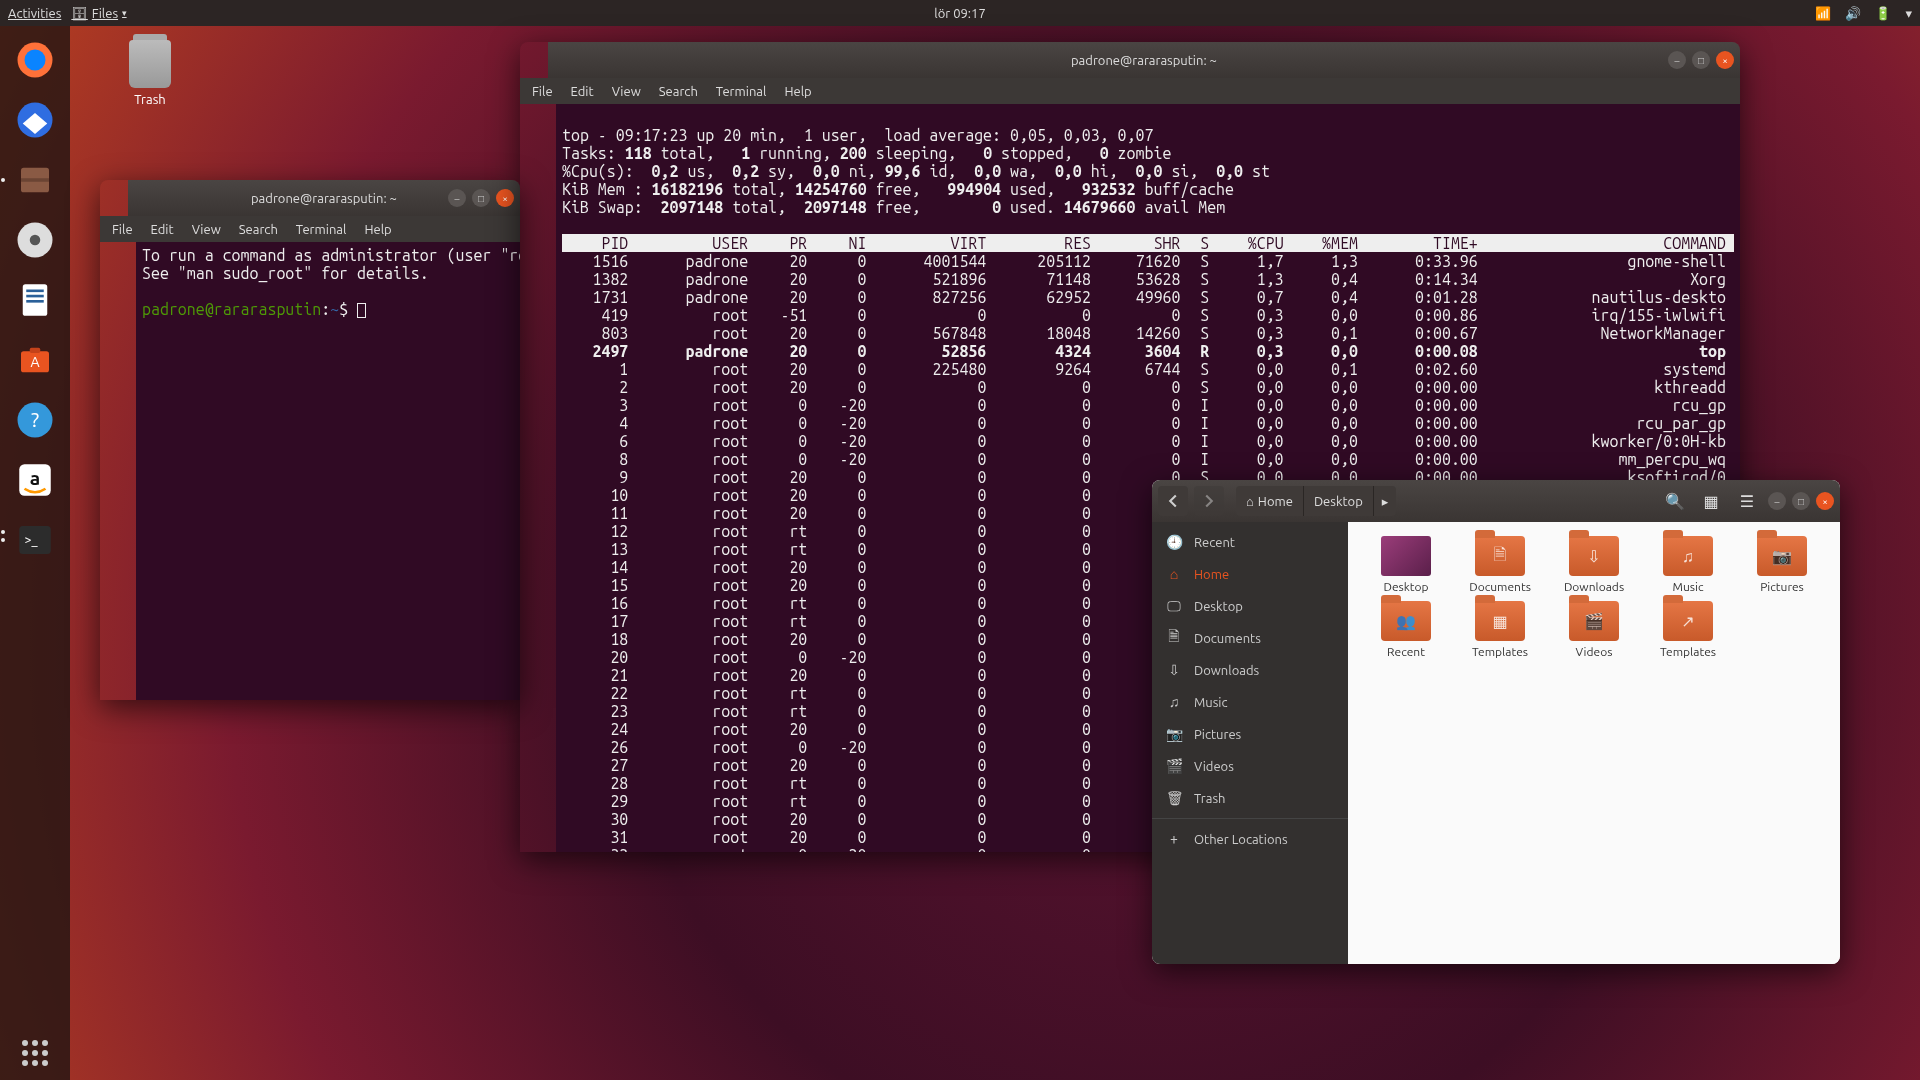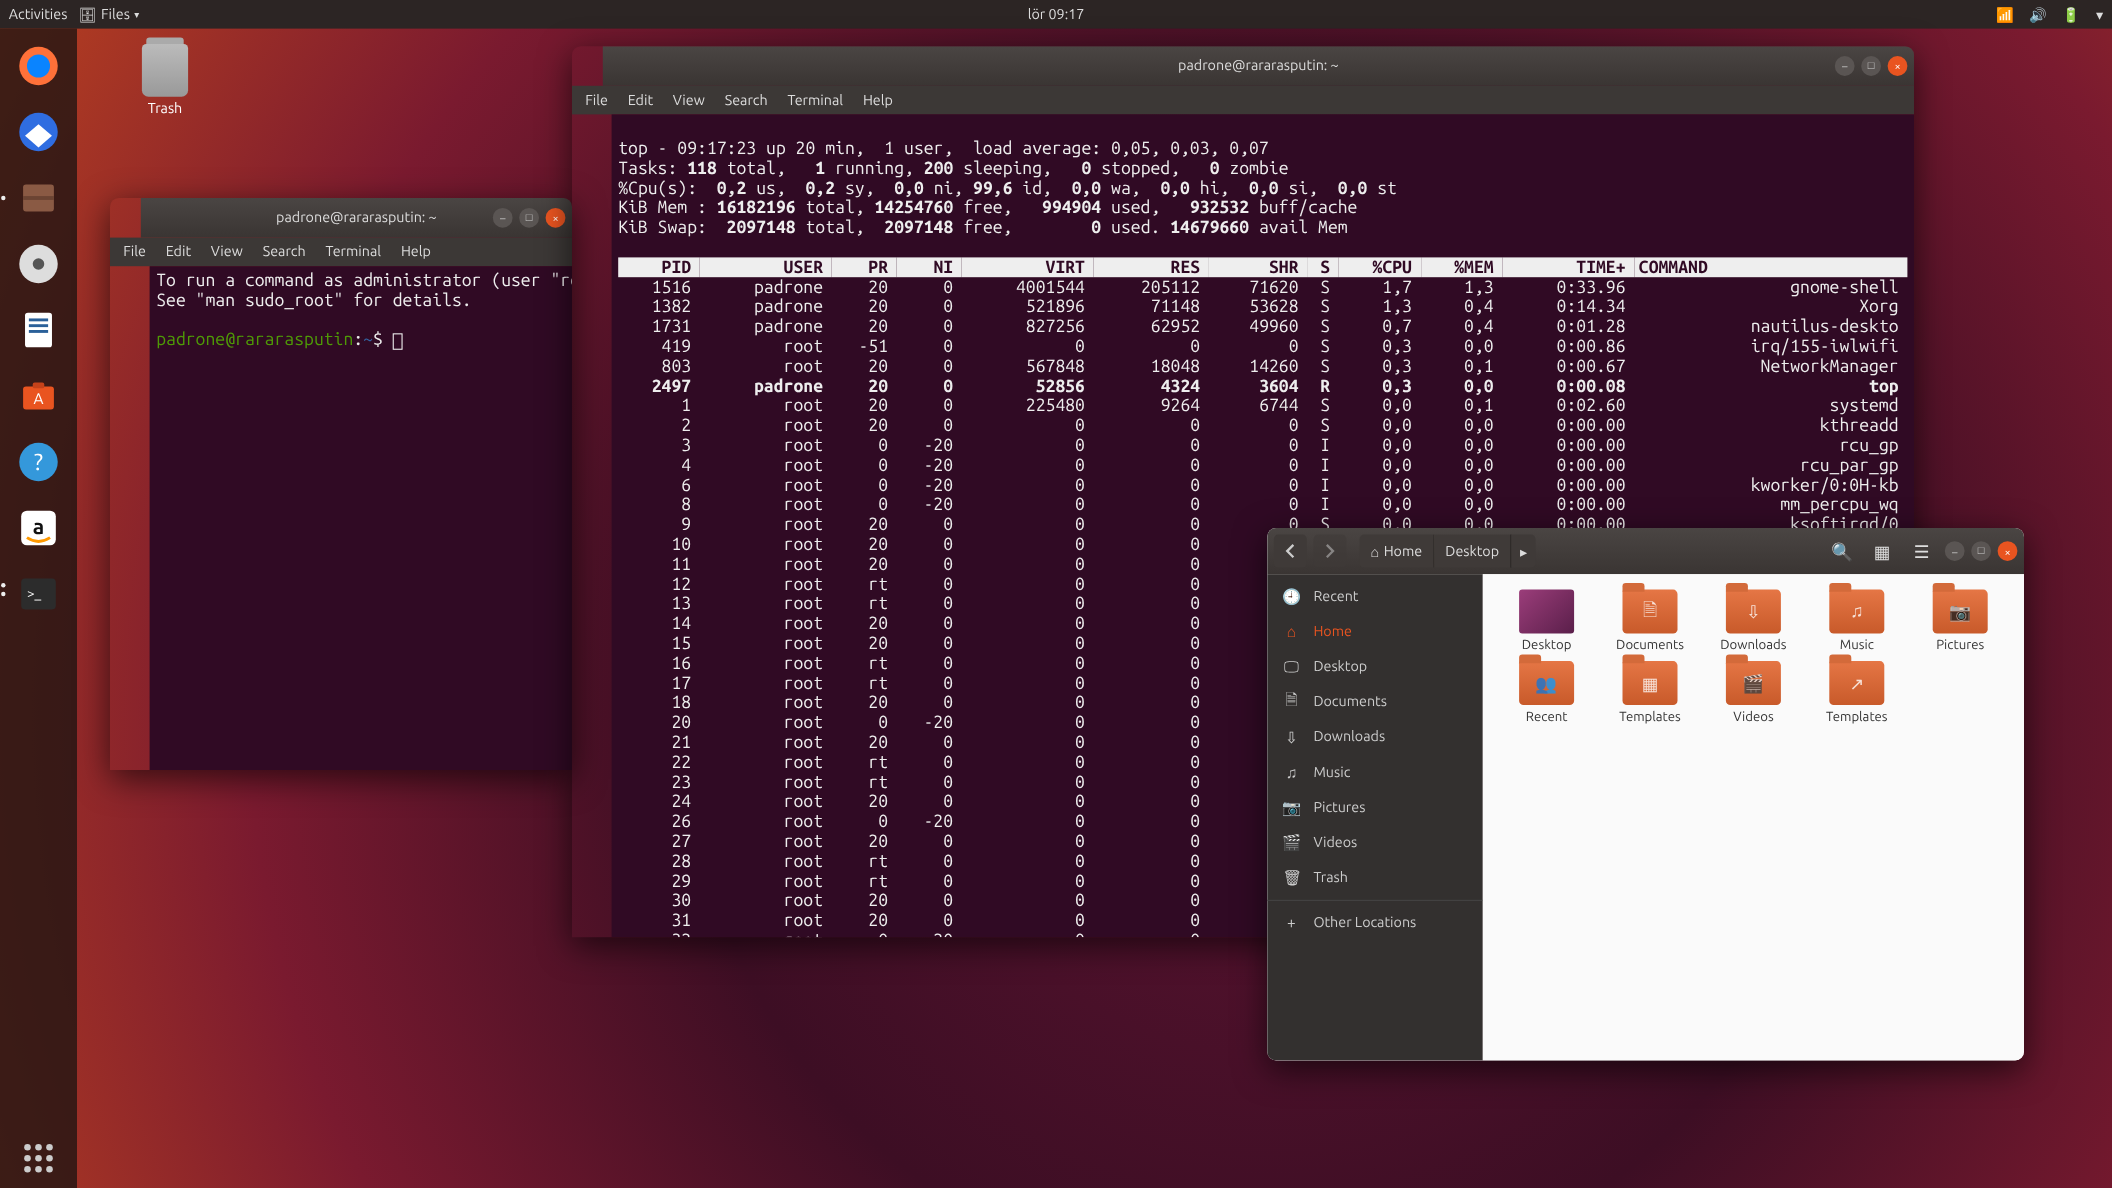--- a/index.html
+++ b/index.html
@@ -16,21 +16,21 @@
 .top-panel {
   height: 26px;
   background: #2c2524;
   color: #ddd;
   display: flex;
   align-items: center;
   font-size: 13px;
   padding: 0 8px;
   position: relative;
 }
-.top-panel .left-group { display: flex; align-items: center; gap: 10px; }
+.top-panel .left-group { display: flex; align-items: center; gap: 10px; text-decoration: underline; }
 .top-panel .left-group span { cursor: default; }
 .top-panel .center-clock { position: absolute; left: 50%; transform: translateX(-50%); }
 .top-panel .right-icons { margin-left: auto; display: flex; gap: 14px; align-items: center; }
 .files-dd { display: flex; align-items: center; gap: 4px; }
 .files-arrow { font-size: 9px; }
 
 
 .dock {
   position: absolute;
   left: 0; top: 26px; bottom: 0;
@@ -136,25 +136,25 @@
 .cursor {
   display: inline-block; width: 9px; height: 15px;
   border: 1px solid #eee; vertical-align: text-bottom;
 }
 
 
 .term2 { left: 520px; top: 42px; width: 1220px; }
 .term2 .term-body { height: 748px; overflow: hidden; }
 #top-processes { border-collapse: collapse; width: 100%; font-family: inherit; font-size: 16px; }
 #top-processes th {
-  background: #eee; color: #300a24; font-weight: bold; text-align: right;
+  background: #eee; color: #300a24; font-weight: normal; text-align: right;
   padding: 0 8px 0 0; height: 18px;
 }
 #top-processes th:first-child { text-align: right; }
-#top-processes th.cmd { text-align: left; padding-left: 4px; }
+#top-processes th.cmd { text-align: right; padding-left: 4px; }
 #top-processes td { text-align: right; padding: 0 8px 0 0; height: 18px; }
 #top-processes td.cmd { text-align: right; font-weight: normal; padding-left: 4px; }
 #top-processes tr.bold td { font-weight: bold; }
 
 .top-summary { white-space: pre; margin-bottom: 0; }
 .top-summary b { font-weight: bold; }
 
 
 .term1 { left: 100px; top: 180px; width: 420px; }
 .term1 .term-body { height: 458px; }

